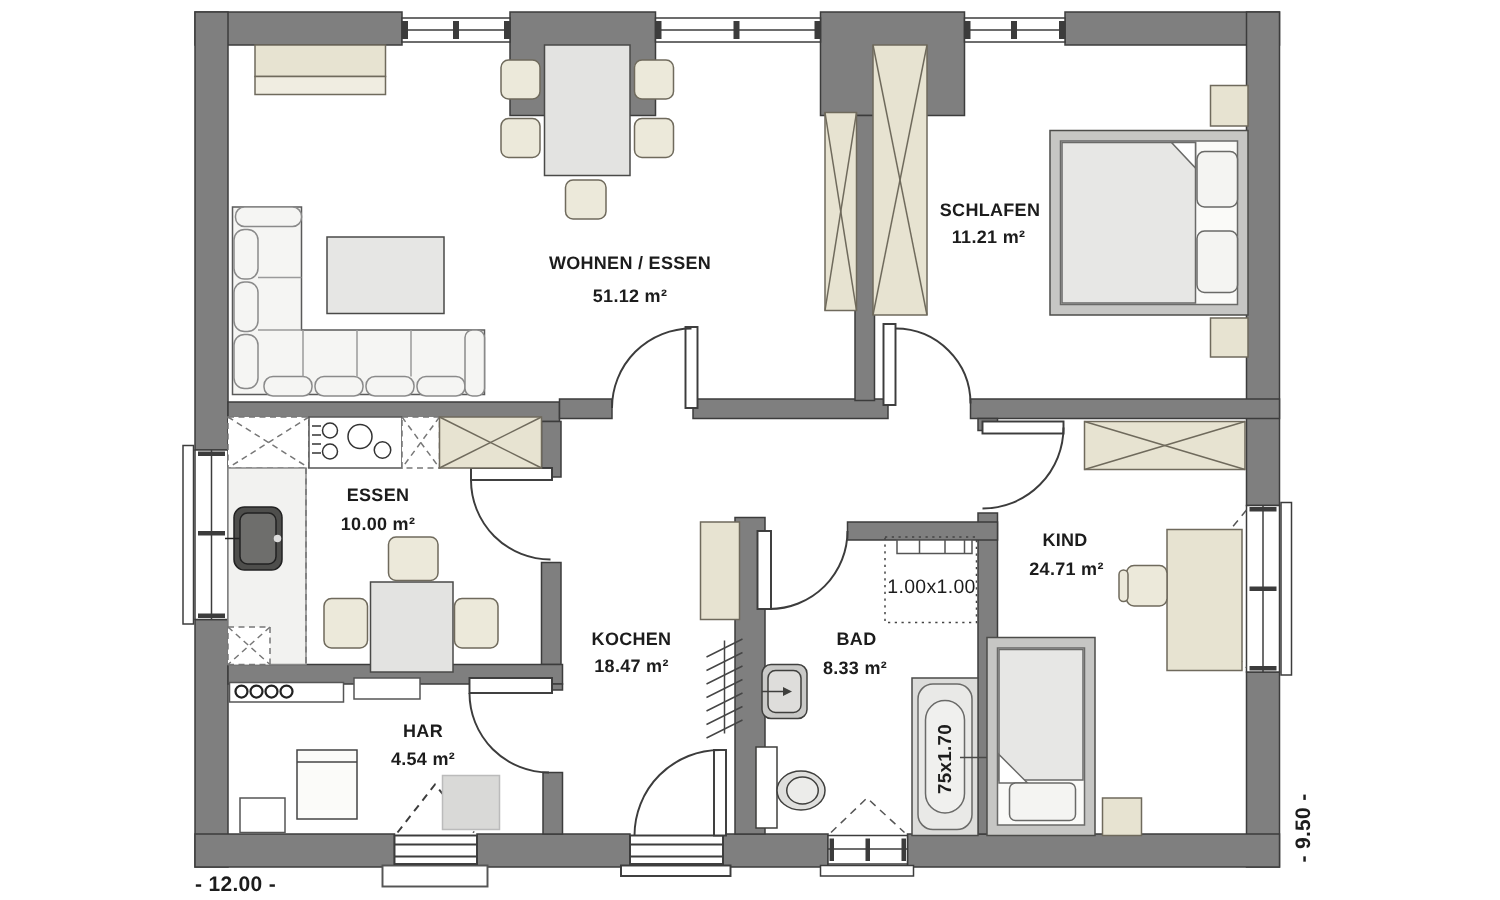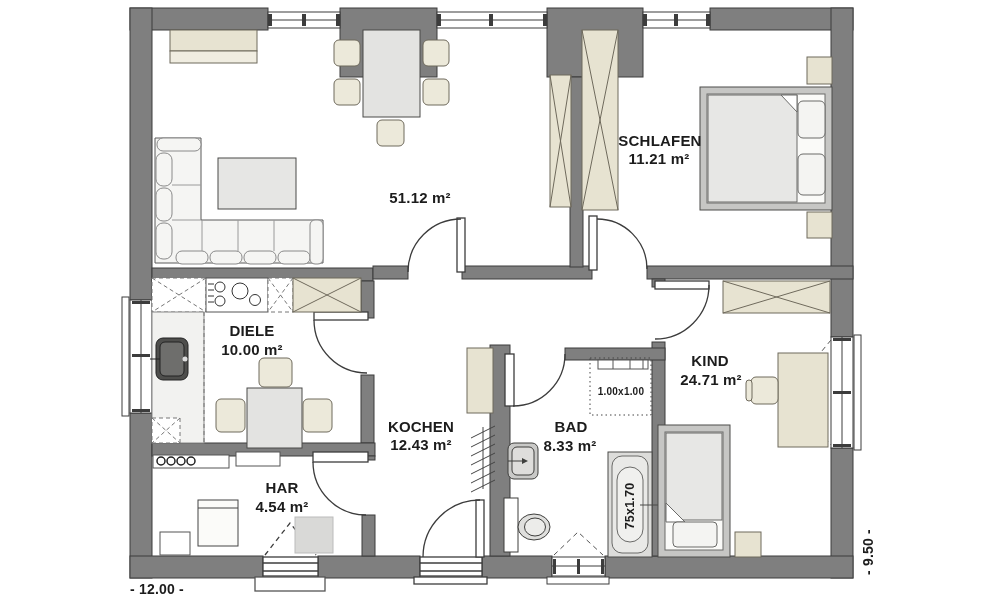--- a/index.html
+++ b/index.html
@@ -1,21 +1,21 @@
 <!DOCTYPE html>
 <html><head>
 <meta charset="utf-8">
 <style>
   html,body{margin:0;padding:0;background:#fff;}
   .plan{position:relative;width:1000px;height:600px;background:#fff;overflow:hidden;
         font-family:"Liberation Sans", sans-serif;}
   .plan svg{position:absolute;left:0;top:0;}
   .lbl{position:absolute;transform:translate(-50%,-50%);color:#1c1c1c;font-weight:700;
-       white-space:nowrap;font-size:15px;letter-spacing:.2px;}
-  .lbl.small{font-size:10px;font-weight:700;}
+       white-space:nowrap;font-size:12px;letter-spacing:.2px;}
+  .lbl.small{font-size:13px;font-weight:400;}
   .lbl.rot{transform:translate(-50%,-50%) rotate(-90deg);}
   .lbl.dim{font-size:14px;}
   .lbl.tub{font-size:12.5px;}
 </style>
 </head>
 <body>
 
 <div class="plan">
 <svg width="1000" height="600" viewBox="0 0 1000 600">
 
@@ -321,33 +321,34 @@
       <rect x="658" y="425" width="72" height="132" fill="#c6c6c4" stroke="#4c4c4a"></rect>
       <rect x="665" y="432" width="58" height="118" fill="#fafaf8" stroke="#6a6a68"></rect>
       <rect x="666" y="433" width="56" height="87" fill="#e7e7e5" stroke="#6a6a68"></rect>
       <polygon points="666,503 685,522 666,522" fill="#fff" stroke="#6a6a68"></polygon>
       <rect x="673" y="522" width="44" height="25" rx="4" fill="#f4f4f2" stroke="#6a6a68"></rect>
     </g>
     <rect x="735" y="532" width="26" height="25" fill="#e7e3d1" stroke="#6f6a5c"></rect>
   </g>
 </svg>
 
+  <div class="lbl" style="left:420px;top:175px">WOHNEN / ESSEN</div>
   <div class="lbl" style="left:420px;top:197px">51.12 m²</div>
 
   <div class="lbl" style="left:660px;top:140px">SCHLAFEN</div>
   <div class="lbl" style="left:659px;top:158px">11.21 m²</div>
 
-  <div class="lbl" style="left:252px;top:330px">DIELE</div>
+  <div class="lbl" style="left:252px;top:330px">ESSEN</div>
   <div class="lbl" style="left:252px;top:349px">10.00 m²</div>
 
   <div class="lbl" style="left:710px;top:360px">KIND</div>
   <div class="lbl" style="left:711px;top:379px">24.71 m²</div>
 
   <div class="lbl" style="left:421px;top:426px">KOCHEN</div>
-  <div class="lbl" style="left:421px;top:444px">12.43 m²</div>
+  <div class="lbl" style="left:421px;top:444px">18.47 m²</div>
 
   <div class="lbl" style="left:571px;top:426px">BAD</div>
   <div class="lbl" style="left:570px;top:445px">8.33 m²</div>
 
   <div class="lbl" style="left:282px;top:487px">HAR</div>
   <div class="lbl" style="left:282px;top:506px">4.54 m²</div>
 
   <div class="lbl small" style="left:621px;top:391px">1.00x1.00</div>
   <div class="lbl rot tub" style="left:630px;top:506px">75x1.70</div>
 

